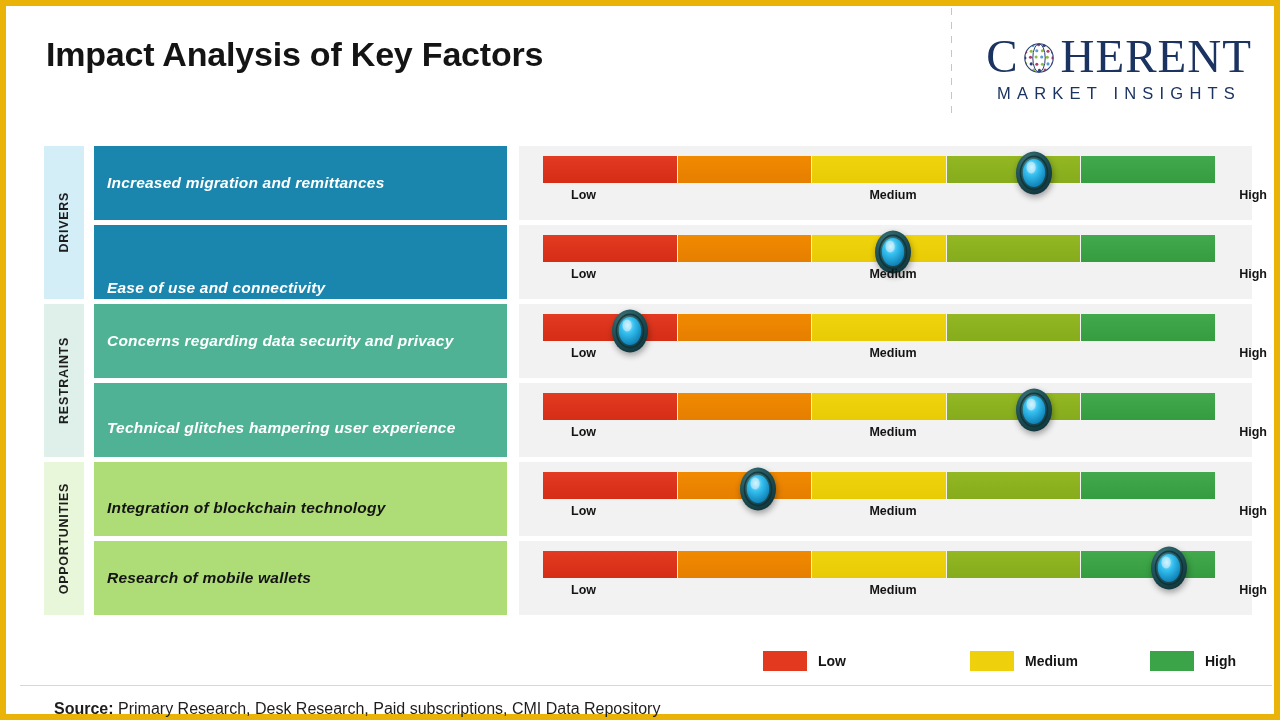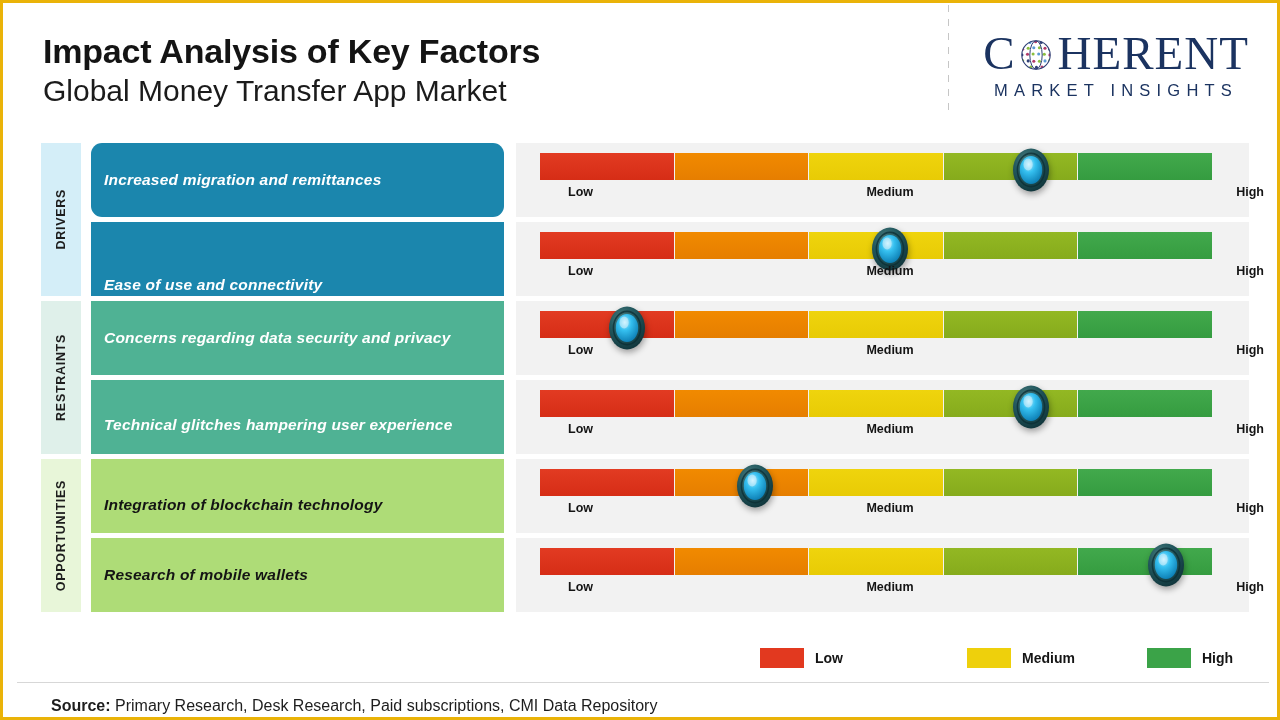--- a/index.html
+++ b/index.html
@@ -6,21 +6,21 @@
   html,body{margin:0;padding:0;}
   body{
     width:1280px;height:720px;
     background:#ffffff;
     font-family:"Liberation Sans", sans-serif;
     overflow:hidden;
     position:relative;
   }
   .slide{
     position:absolute;inset:0;
-    border:3px solid #eab308;
+    border:6px solid #eab308;
     box-sizing:border-box;
     background:#fff;
     text-decoration:underline;
   }
 
   
   .header{position:absolute;left:0;top:0;width:1280px;height:130px;}
   .title-block{position:absolute;left:40px;top:30px;}
   .title-main{
     font-size:34px;font-weight:bold;color:#141414;
@@ -130,21 +130,20 @@
   .source b{font-weight:bold;}
 </style>
 </head>
 <body>
 
 <div class="slide">
 
   <div class="header">
     <div class="title-block">
       <div class="title-main">Impact Analysis of Key Factors</div>
-      <div class="title-sub">Global Money Transfer App Market</div>
     </div>
 
     <div class="divider-dashes"></div>
 
     <div class="logo">
       <div class="logo-row">
         <span class="logo-word">C</span>
         <span class="logo-globe">
           <svg width="40" height="40" viewBox="0 0 40 40">
             <defs>
@@ -205,21 +204,21 @@
           <span class="cat-label">DRIVERS</span>
         </div>
         <div class="cat-box" style="top: 158px; height: 153px; background: rgb(223, 240, 234);">
           <span class="cat-label">RESTRAINTS</span>
         </div>
         <div class="cat-box" style="top: 316px; height: 153px; background: rgb(232, 246, 217);">
           <span class="cat-label">OPPORTUNITIES</span>
         </div>
       </div>
     <div id="factor-col">
-        <div class="factor-box" style="top: 0px; height: 74px; background: rgb(27, 134, 173); border-radius: 11px;">
+        <div class="factor-box" style="top: 0px; height: 74px; background: rgb(27, 134, 173);">
           <div class="factor-text" style="color: rgb(255, 255, 255);">Increased migration and remittances</div>
         </div>
         <div class="factor-box" style="top: 79px; height: 74px; background: rgb(27, 134, 173); align-items: flex-end;">
           <div class="factor-text" style="color: rgb(255, 255, 255);">Ease of use and connectivity</div>
         </div>
         <div class="factor-box" style="top: 158px; height: 74px; background: rgb(79, 178, 148);">
           <div class="factor-text" style="color: rgb(255, 255, 255);">Concerns regarding data security and privacy</div>
         </div>
         <div class="factor-box" style="top: 237px; height: 74px; background: rgb(79, 178, 148);">
           <div class="factor-text" style="color: rgb(255, 255, 255); margin-top: 16px;">Technical glitches hampering user experience</div>

